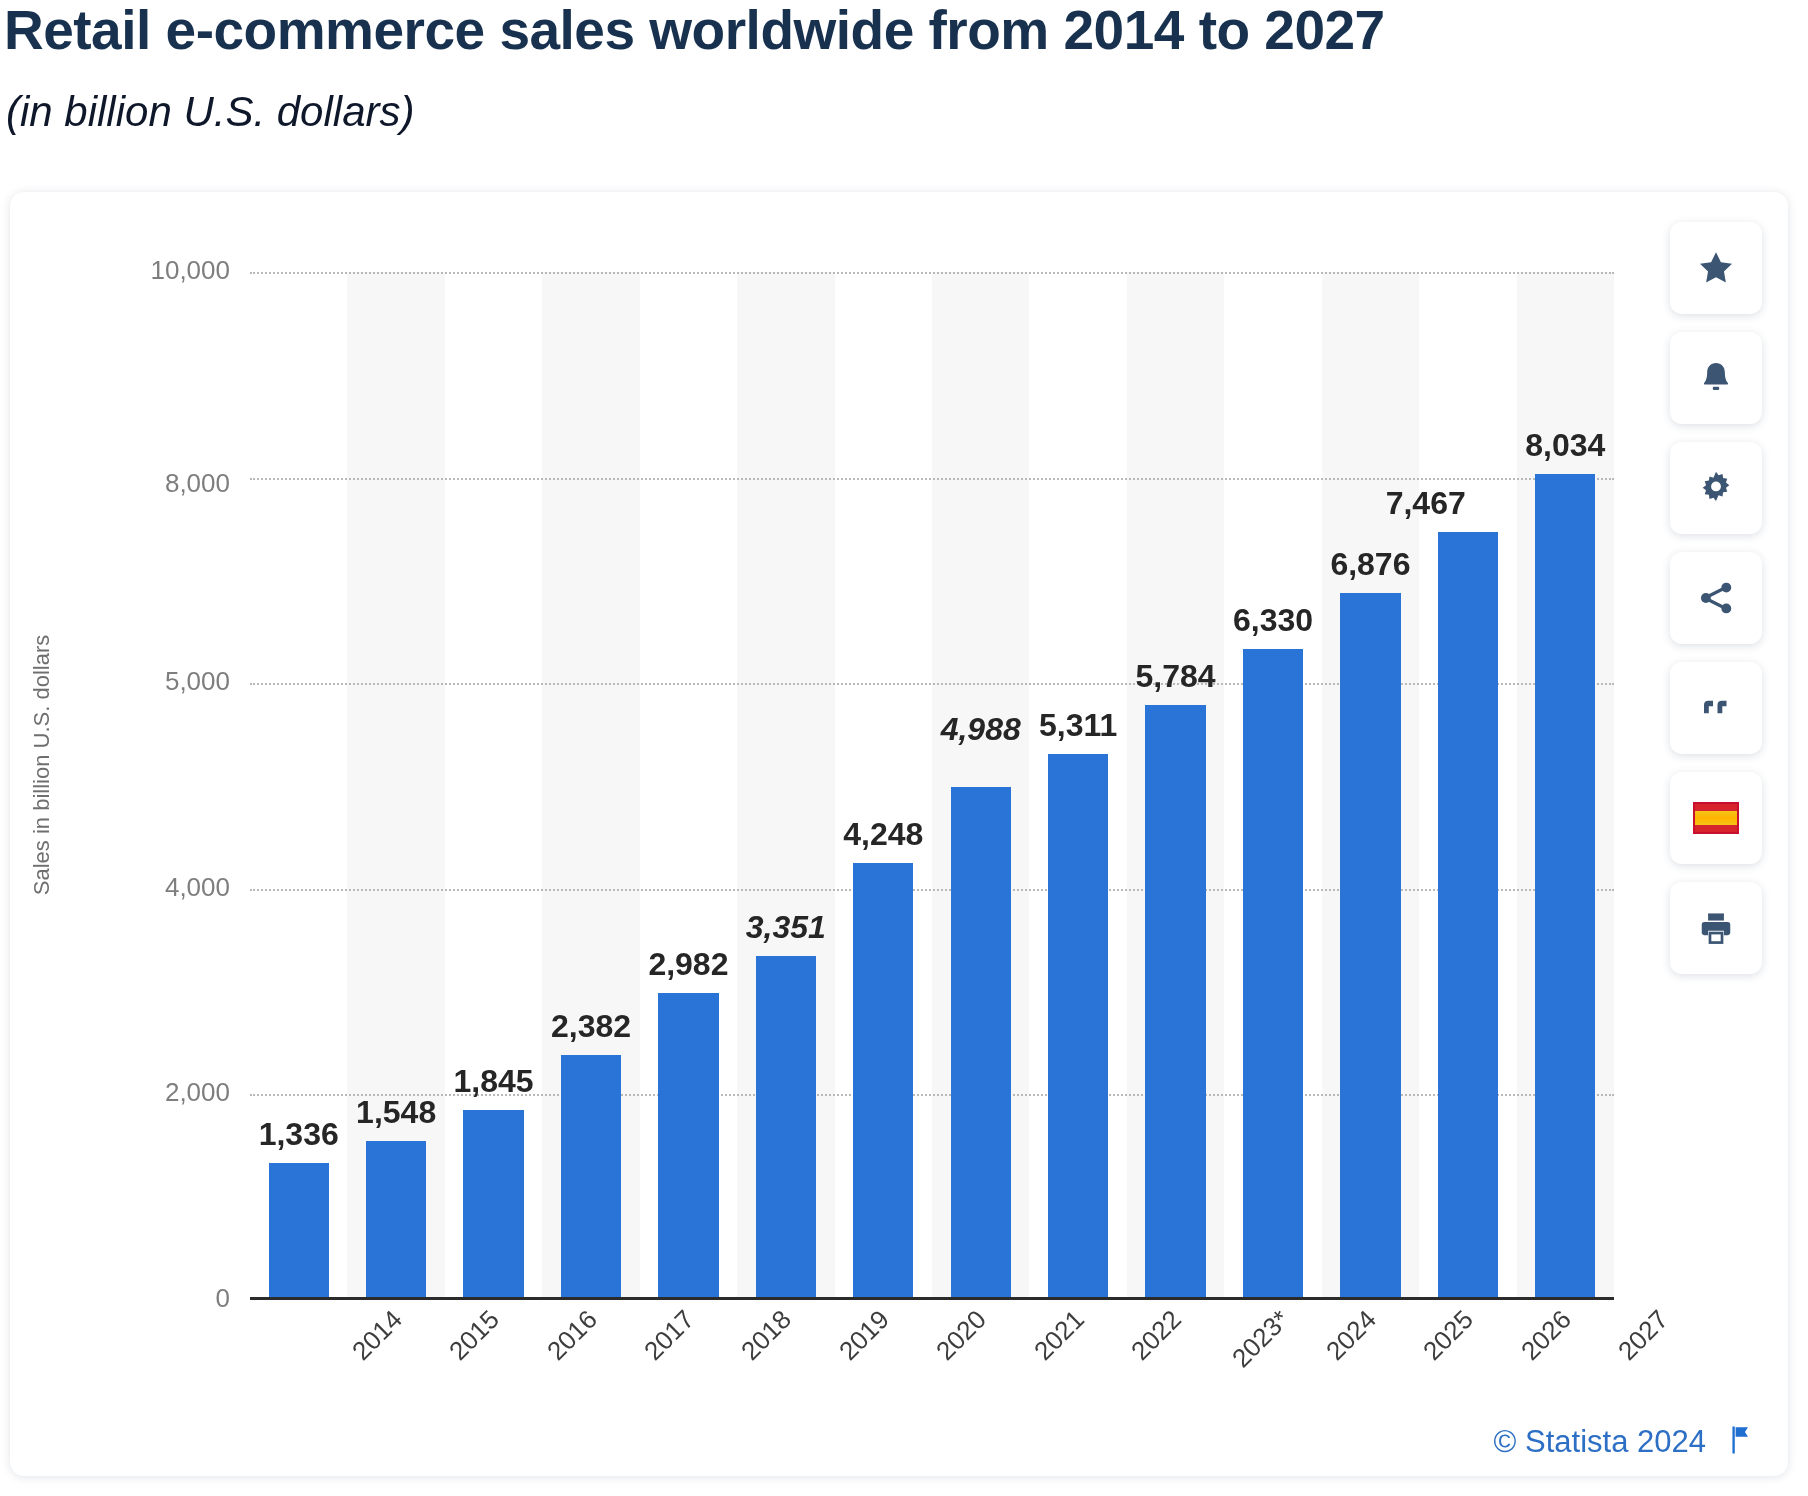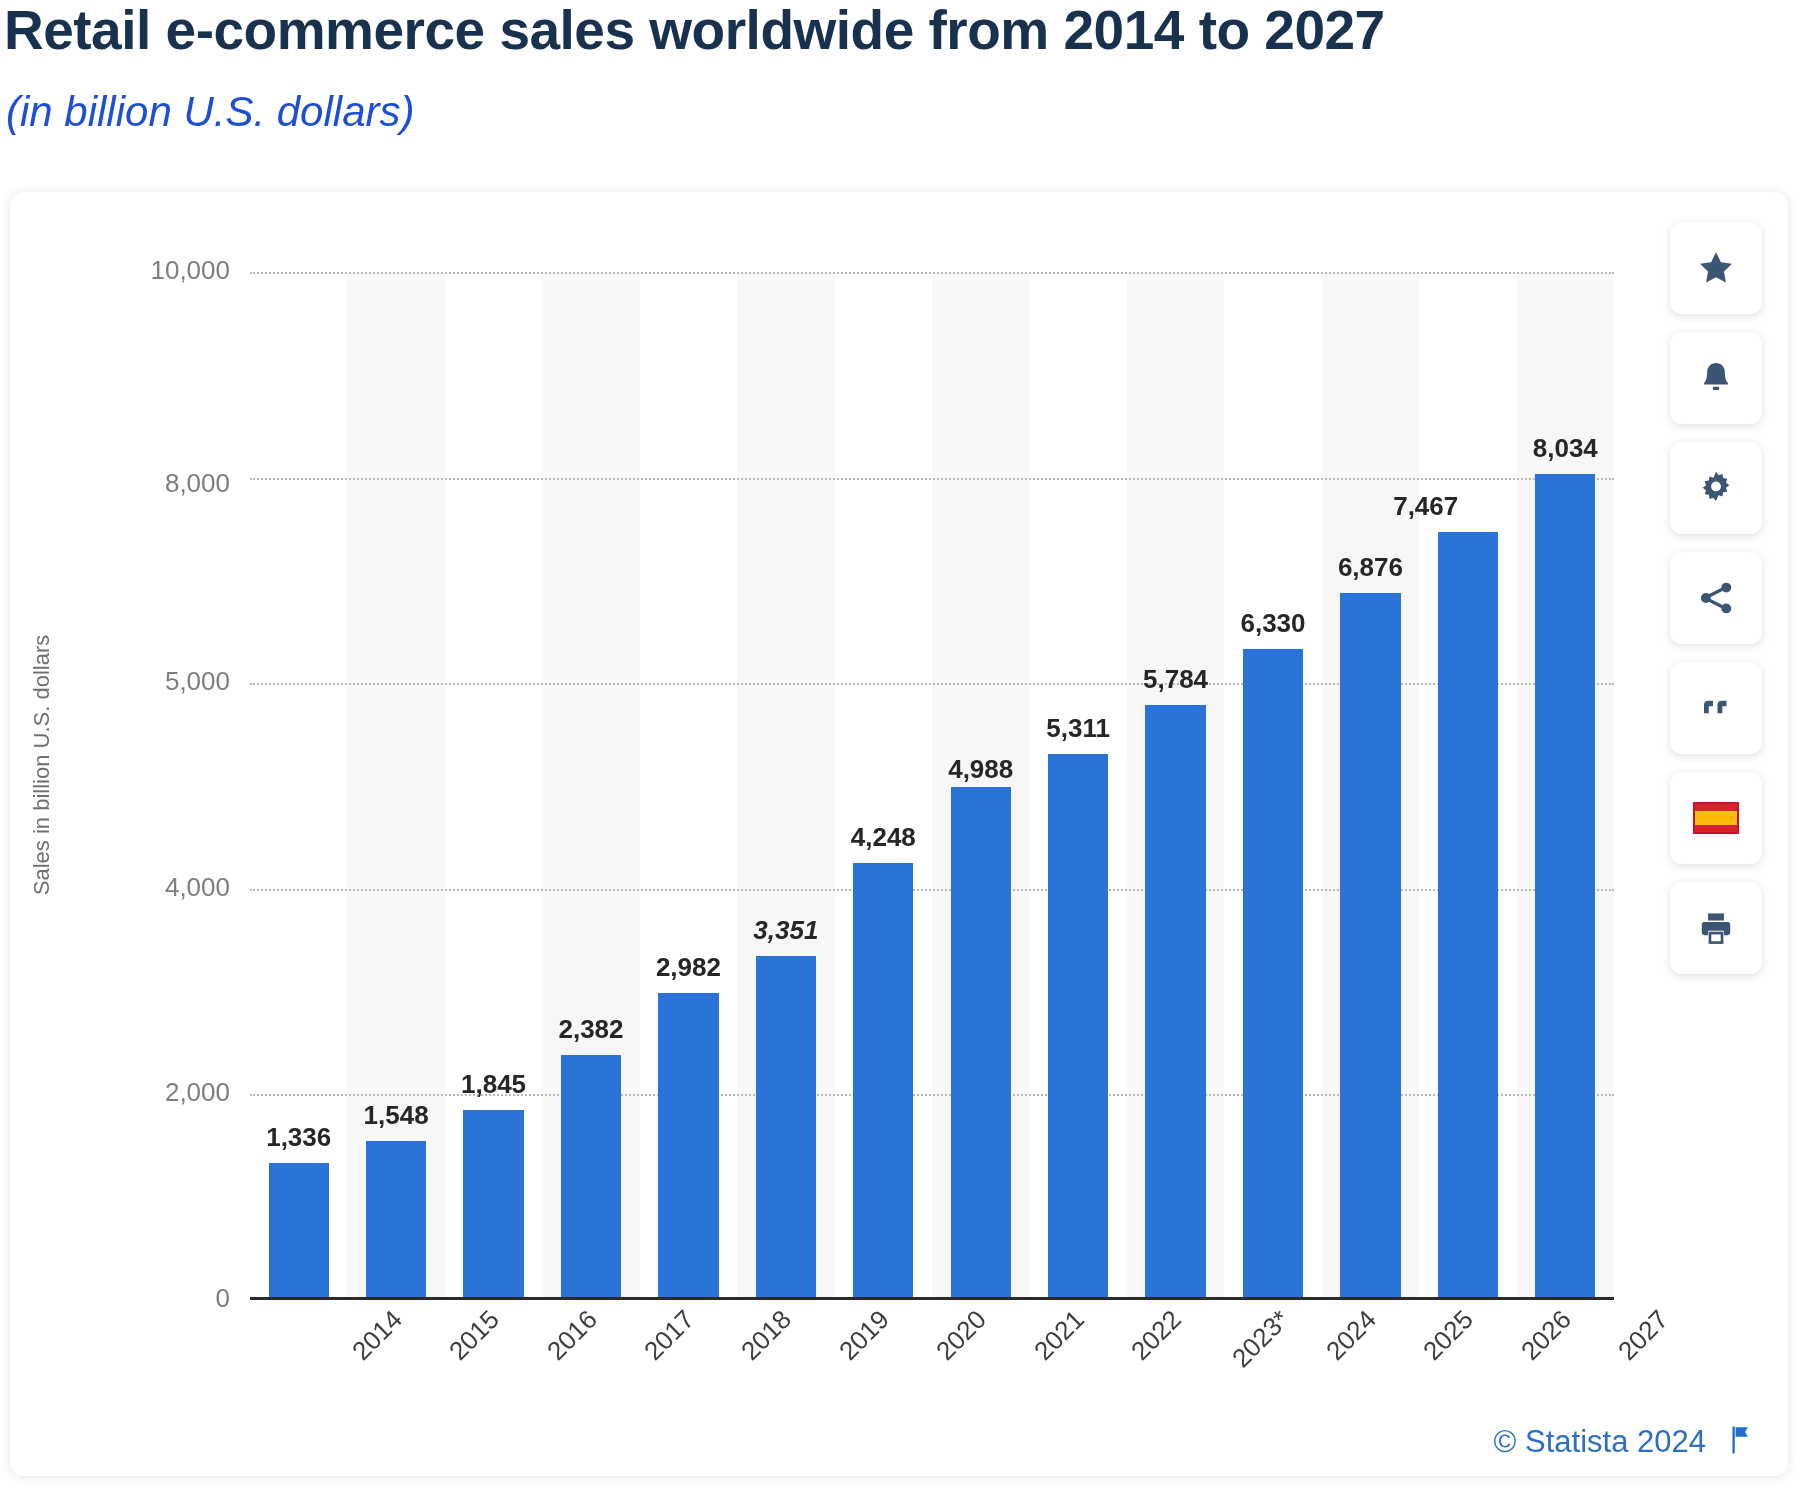--- a/index.html
+++ b/index.html
@@ -33,21 +33,21 @@
     letter-spacing: -0.5px;
     white-space: nowrap;
     font-stretch: condensed;
   }
   #chart-subtitle {
     position: absolute;
     left: 6px;
     top: 88px;
     font-size: 42px;
     font-style: italic;
-    color: #1d4ed8;
+    color: #0f172a;
     white-space: nowrap;
   }
 
   
   #chart-card {
     position: absolute;
     left: 10px;
     top: 192px;
     width: 1778px;
     height: 1284px;
@@ -87,21 +87,21 @@
     height: 3px;
     background: #2b2b2b;
   }
   .bar {
     position: absolute;
     bottom: 0;
     background: #2a74d8;
   }
   .bar-label {
     position: absolute;
-    font-size: 26px;
+    font-size: 32px;
     font-weight: 700;
     color: #262626;
     text-align: center;
     white-space: nowrap;
   }
 
   
   .ytick {
     position: absolute;
     right: 0;
@@ -245,21 +245,21 @@
         <div class="bar-label" style="left: 194.857px; width: 97.4286px; bottom: 199.666px;">1,845</div>
         <div class="bar" style="left: 310.797px; width: 60.4057px; height: 244.87px; background: rgb(42, 116, 216);"></div>
         <div class="bar-label" style="left: 292.286px; width: 97.4286px; bottom: 254.87px;">2,382</div>
         <div class="bar" style="left: 408.226px; width: 60.4057px; height: 306.55px; background: rgb(42, 116, 216);"></div>
         <div class="bar-label" style="left: 389.714px; width: 97.4286px; bottom: 316.55px;">2,982</div>
         <div class="bar" style="left: 505.654px; width: 60.4057px; height: 344.483px; background: rgb(42, 116, 216);"></div>
         <div class="bar-label" style="left: 487.143px; width: 97.4286px; bottom: 354.483px; font-style: italic;">3,351</div>
         <div class="bar" style="left: 603.083px; width: 60.4057px; height: 436.694px; background: rgb(42, 116, 216);"></div>
         <div class="bar-label" style="left: 584.571px; width: 97.4286px; bottom: 446.694px;">4,248</div>
         <div class="bar" style="left: 700.511px; width: 60.4057px; height: 512.766px; background: rgb(42, 116, 216);"></div>
-        <div class="bar-label" style="left: 682px; width: 97.4286px; bottom: 515px;">4,988</div>
+        <div class="bar-label" style="left: 682px; width: 97.4286px; bottom: 552px; font-style: italic;">4,988</div>
         <div class="bar" style="left: 797.94px; width: 60.4057px; height: 545.971px; background: rgb(42, 116, 216);"></div>
         <div class="bar-label" style="left: 779.429px; width: 97.4286px; bottom: 555.971px;">5,311</div>
         <div class="bar" style="left: 895.369px; width: 60.4057px; height: 594.595px; background: rgb(42, 116, 216);"></div>
         <div class="bar-label" style="left: 876.857px; width: 97.4286px; bottom: 604.595px;">5,784</div>
         <div class="bar" style="left: 992.797px; width: 60.4057px; height: 650.724px; background: rgb(42, 116, 216);"></div>
         <div class="bar-label" style="left: 974.286px; width: 97.4286px; bottom: 660.724px;">6,330</div>
         <div class="bar" style="left: 1090.23px; width: 60.4057px; height: 706.853px; background: rgb(42, 116, 216);"></div>
         <div class="bar-label" style="left: 1071.71px; width: 97.4286px; bottom: 716.853px;">6,876</div>
         <div class="bar" style="left: 1187.65px; width: 60.4057px; height: 767.608px; background: rgb(42, 116, 216);"></div>
         <div class="bar-label" style="left: 1127px; width: 97.4286px; bottom: 777.608px; margin-top: 32px;">7,467</div>

